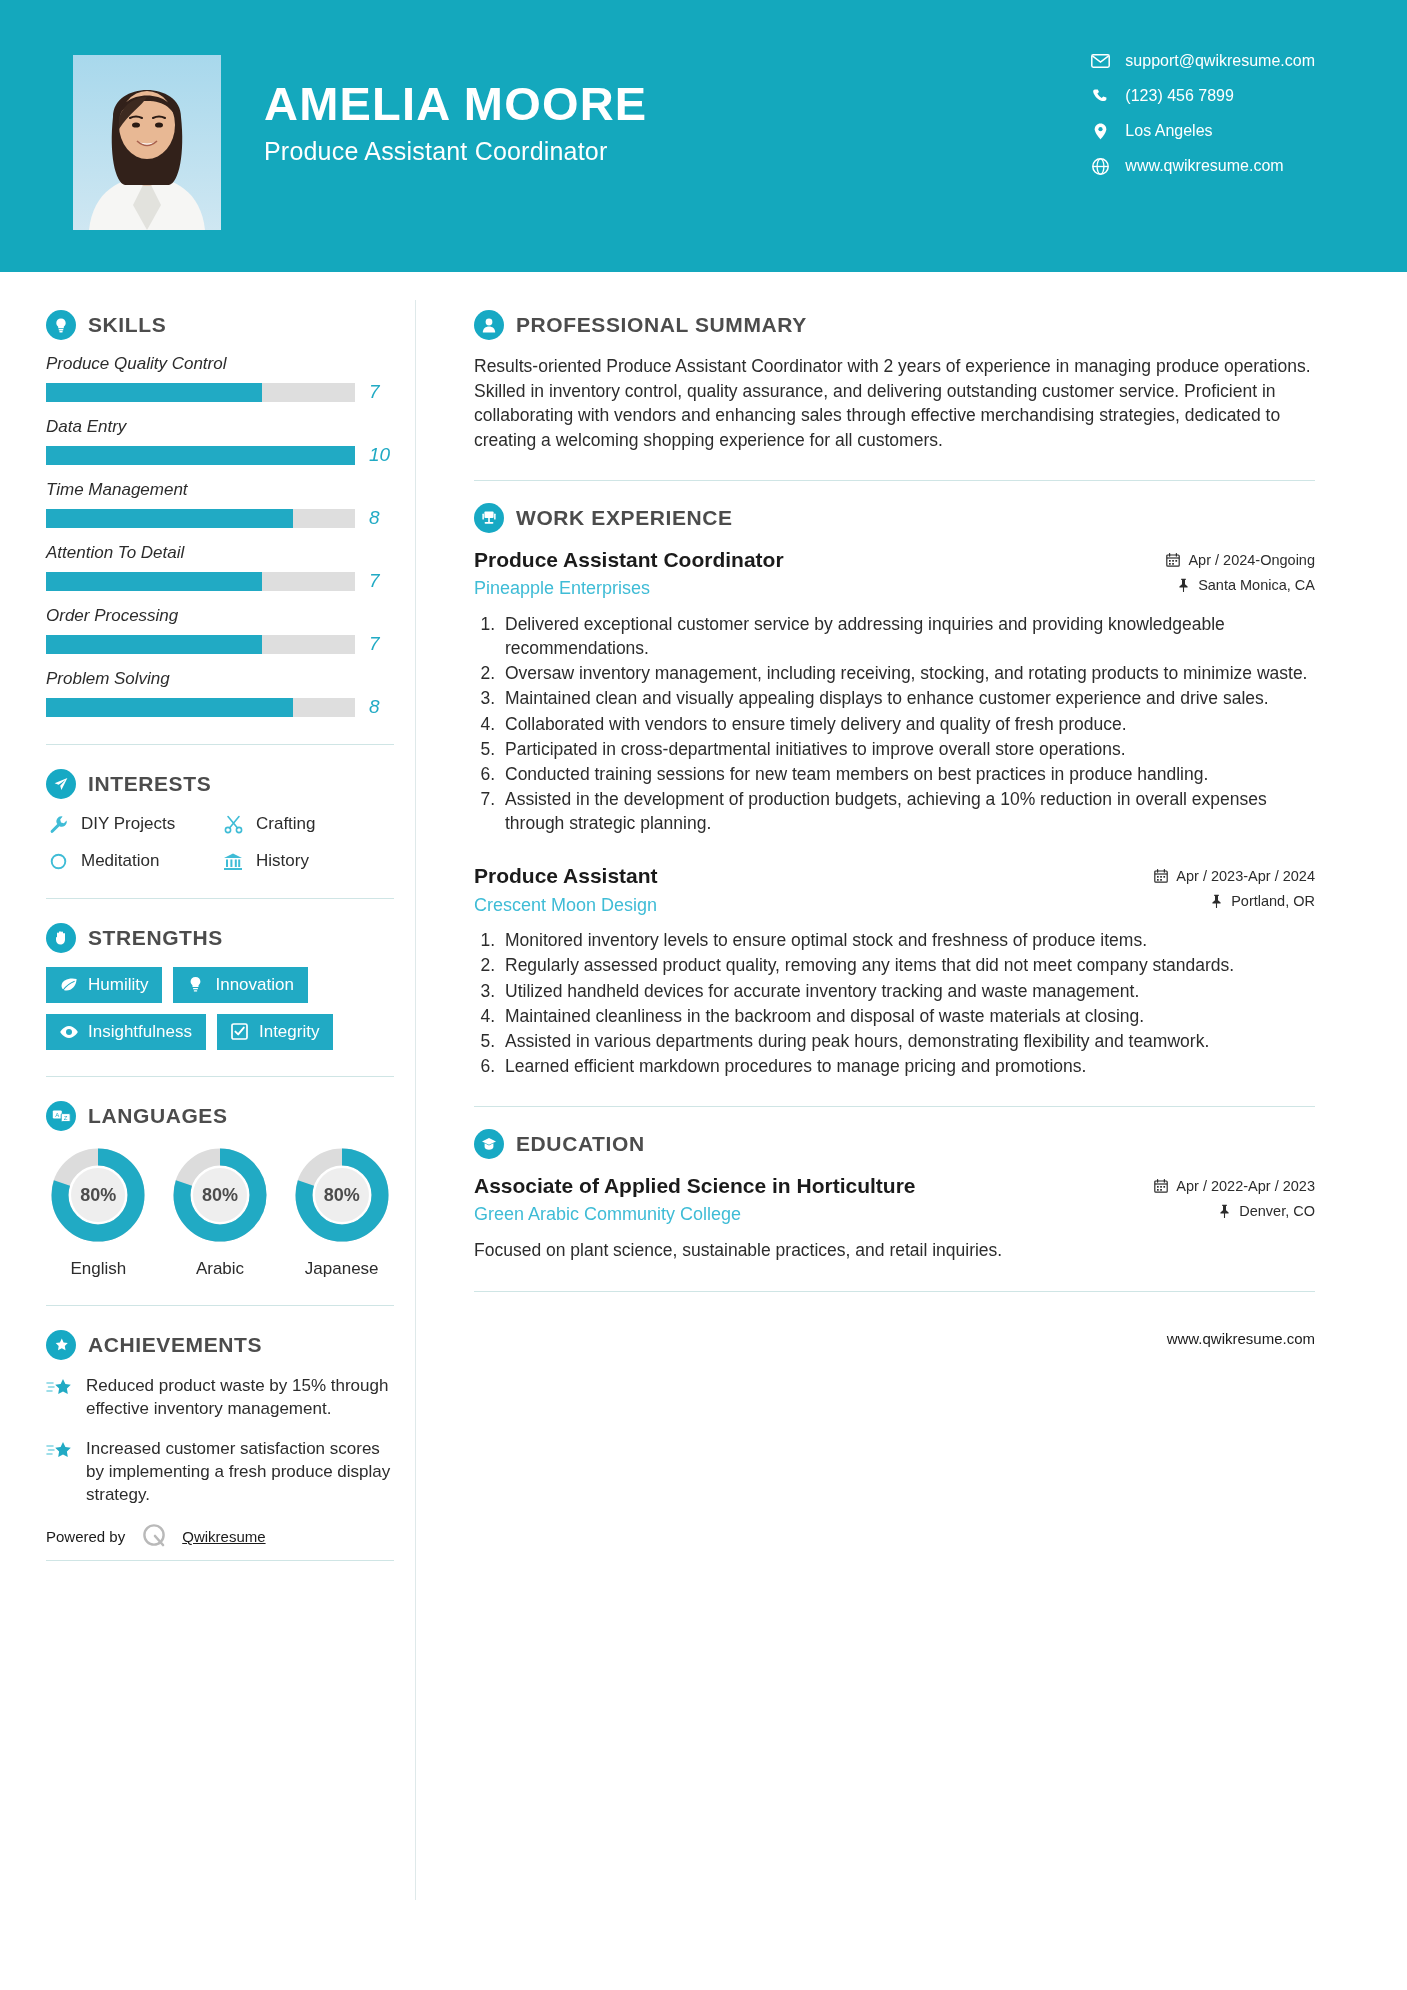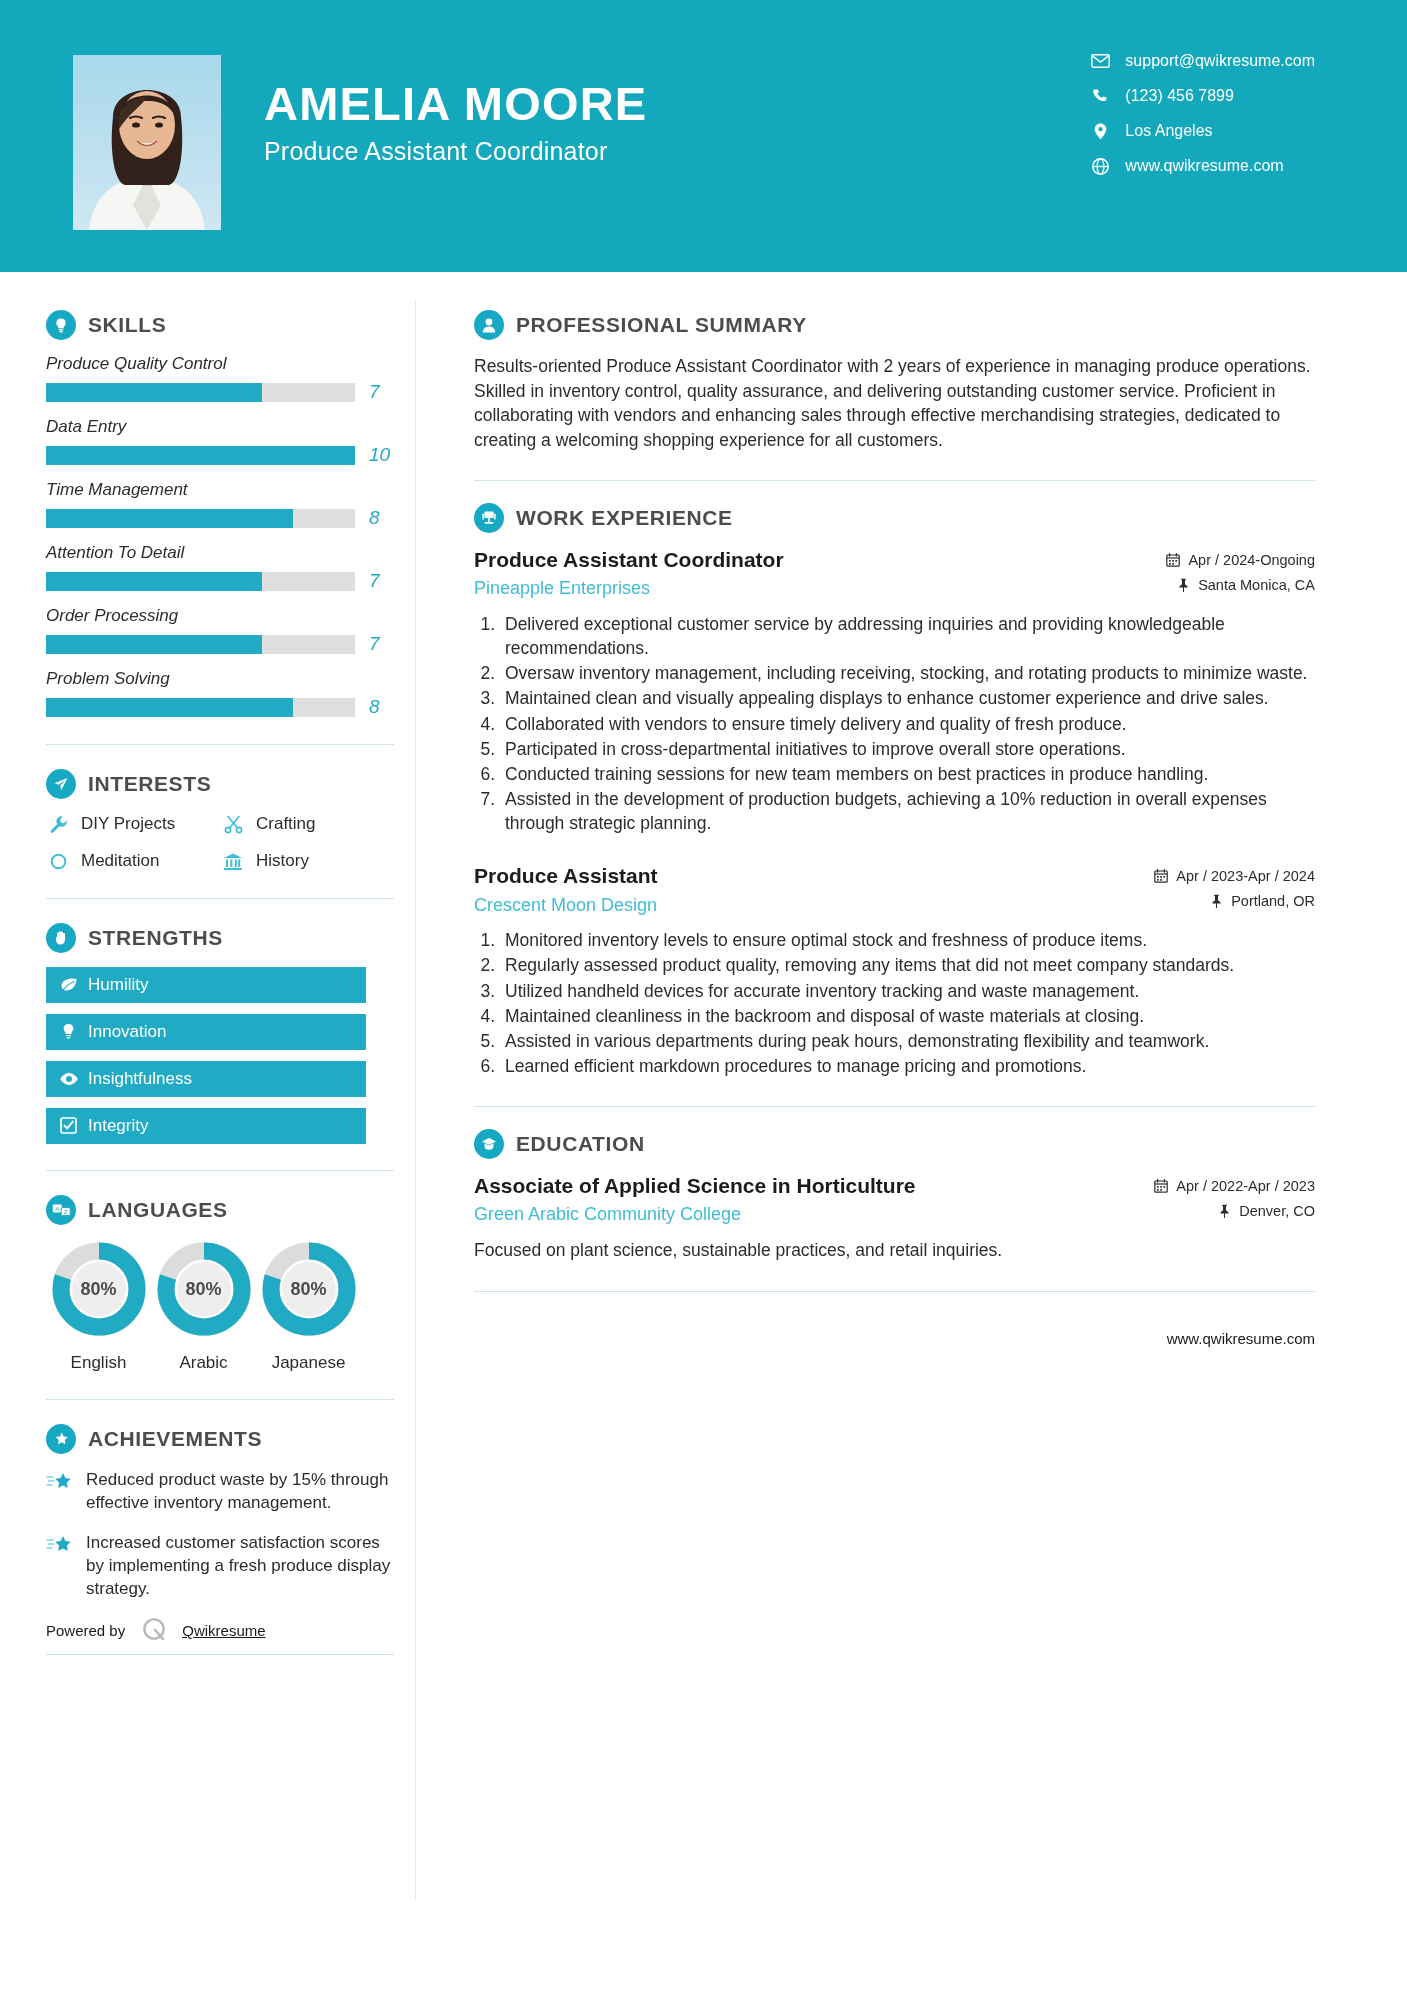--- a/index.html
+++ b/index.html
@@ -200,21 +200,20 @@
     flex: 0 0 auto;
   }
 
   
   .strengths {
     display: flex;
     flex-wrap: wrap;
     gap: 11px;
     margin-top: 6px;
     width: 320px;
-    flex-direction: column;
   }
   .strength-chip {
     background: #21aac4;
     color: #ffffff;
     font-size: 17px;
     padding: 8px 14px 9px 12px;
     display: inline-flex;
     align-items: center;
     line-height: 1;
   }
@@ -224,20 +223,21 @@
     margin-right: 9px;
     display: inline-flex;
     align-items: center;
     justify-content: center;
     flex: 0 0 auto;
   }
 
   
   .langs {
     display: flex;
+    gap: 17px;
     margin-top: 12px;
   }
   .lang { width: 105px; text-align: center; }
   .donut { width: 100px; height: 100px; margin: 0 auto; position: relative; }
   .donut svg { display:block; }
   .donut-label {
     position: absolute;
     inset: 0;
     display: flex;
     align-items: center;

